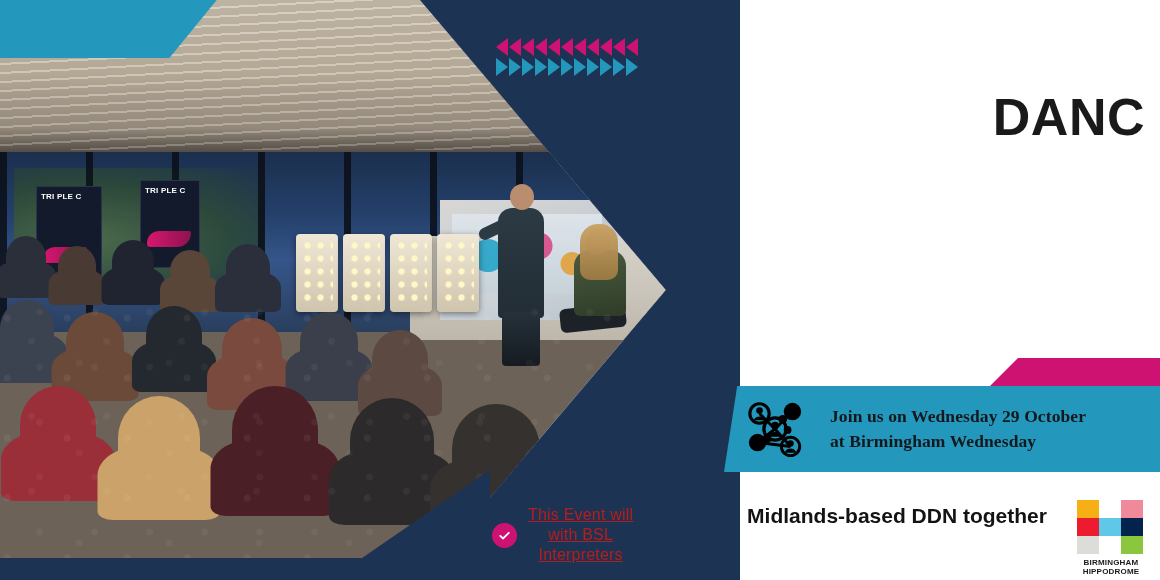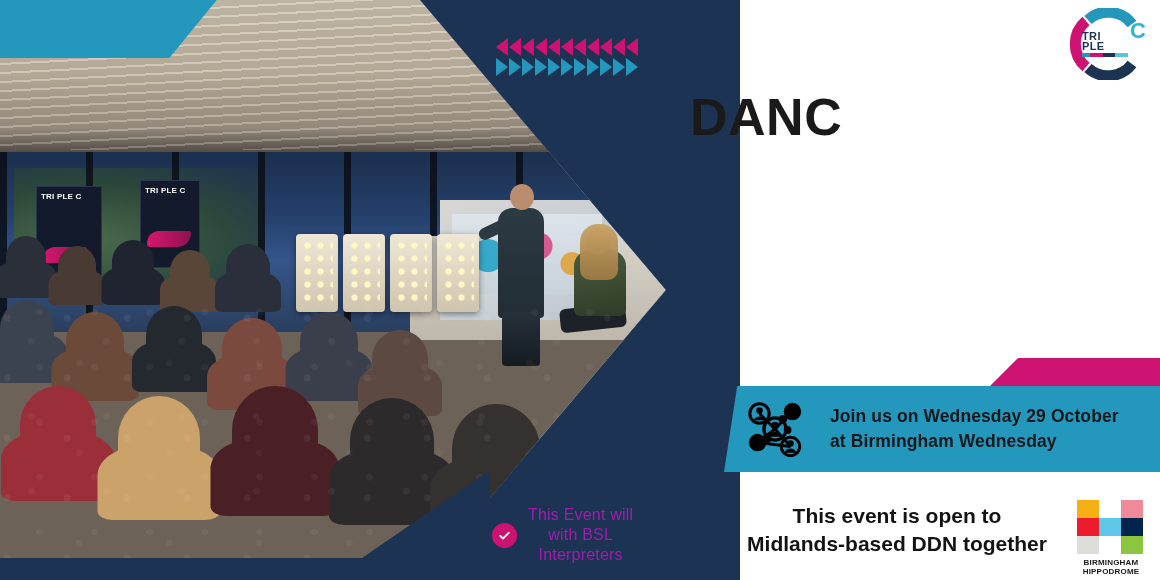--- a/index.html
+++ b/index.html
@@ -241,21 +241,21 @@
     background: linear-gradient(90deg,#2497BC 0 18%, #CE1272 18% 45%, #1D3354 45% 72%, #5bc4de 72% 100%);
   }
   .tc-bigc {
     position: absolute; right: -2px; top: 12px;
     font-weight: 800; font-size: 22px; color: #29b6d8; line-height: 22px;
   }
 
   
   .headline-wrap {
     position: absolute; left: 690px; top: 92px;
-    width: 455px; 
+    width: 455px; text-align: right;
   }
   .headline-1 {
     font-size: 52px; font-weight: 800; color: #1a1a1a;
     line-height: 50px; letter-spacing: .5px;
   }
   .headline-2 {
     font-size: 34px; font-weight: 800; color: #1a1a1a;
     line-height: 38px; letter-spacing: .2px;
   }
   .body-copy {
@@ -284,35 +284,37 @@
   .net-icon {
     margin-left: 20px; width: 62px; height: 62px; flex: 0 0 auto;
   }
   .banner-text {
     margin-left: 24px;
     color: #14181c;
     font-size: 17.5px;
     font-weight: 800;
     line-height: 25px;
     letter-spacing: .1px;
+    font-family: Liberation Serif, serif;
   }
 
   
   .bsl {
     position: absolute; left: 492px; top: 505px;
     display: flex; align-items: center; gap: 11px;
   }
   .bsl-check {
     width: 25px; height: 25px; border-radius: 50%;
     background: #CE1272; flex: 0 0 auto;
     display: flex; align-items: center; justify-content: center;
   }
   .bsl-text {
-    color: #a21caf; font-size: 16px; line-height: 20px; text-align: center;
+    color: #b91c1c; font-size: 16px; line-height: 20px; text-align: center;
     letter-spacing: .2px;
+    text-decoration: underline;
   }
 
   
   .open-to {
     position: absolute; left: 722px; top: 502px;
     width: 350px; text-align: center;
     font-size: 21px; font-weight: 800; color: #131313;
     line-height: 28px;
   }
 
@@ -428,33 +430,20 @@
       <span class="tri-right"></span>
       <span class="tri-right"></span>
       <span class="tri-right"></span>
       <span class="tri-right"></span>
       <span class="tri-right"></span>
       <span class="tri-right"></span>
       <span class="tri-right"></span>
     </div>
   </div>
 
-  <div class="triplec">
-    <svg class="tc-ring" viewBox="0 0 76 72">
-      <path d="M20 12 A30 30 0 0 1 64 16" stroke="#2497BC" stroke-width="11" fill="none" stroke-linecap="butt"></path>
-      <path d="M18 13 A30 30 0 0 0 18 59" stroke="#CE1272" stroke-width="11" fill="none" stroke-linecap="butt"></path>
-      <path d="M20 60 A30 30 0 0 0 64 56" stroke="#1D3354" stroke-width="11" fill="none" stroke-linecap="butt"></path>
-    </svg>
-    <div class="tc-inner">
-      <div class="tc-word">TRI</div>
-      <div class="tc-word">PLE</div>
-      <div class="tc-bar"></div>
-    </div>
-    <div class="tc-bigc">C</div>
-  </div>
 
   <div class="headline-wrap">
     <div class="headline-1">DANC</div>
   </div>
 
 
   <div class="magenta-strip"></div>
   <div class="teal-banner">
     <svg class="net-icon" viewBox="0 0 64 64">
       <g stroke="#000" stroke-width="3" fill="none">
@@ -498,21 +487,20 @@
       </svg>
     </span>
     <span class="bsl-text">
       <span>This Event will</span><br>
       <span>with BSL</span><br>
       <span>Interpreters</span>
     </span>
   </div>
 
   <div class="open-to">
-    <div>This event is open to</div>
     <div>Midlands-based DDN together</div>
   </div>
 
   <div class="hippo">
     <div class="hippo-grid">
       <div class="hc" style="background:#F7AF16"></div>
       <div class="hc" style="background:#FFFFFF"></div>
       <div class="hc" style="background:#F08A9B"></div>
       <div class="hc" style="background:#EC1C2E"></div>
       <div class="hc" style="background:#5FC7E8"></div>

